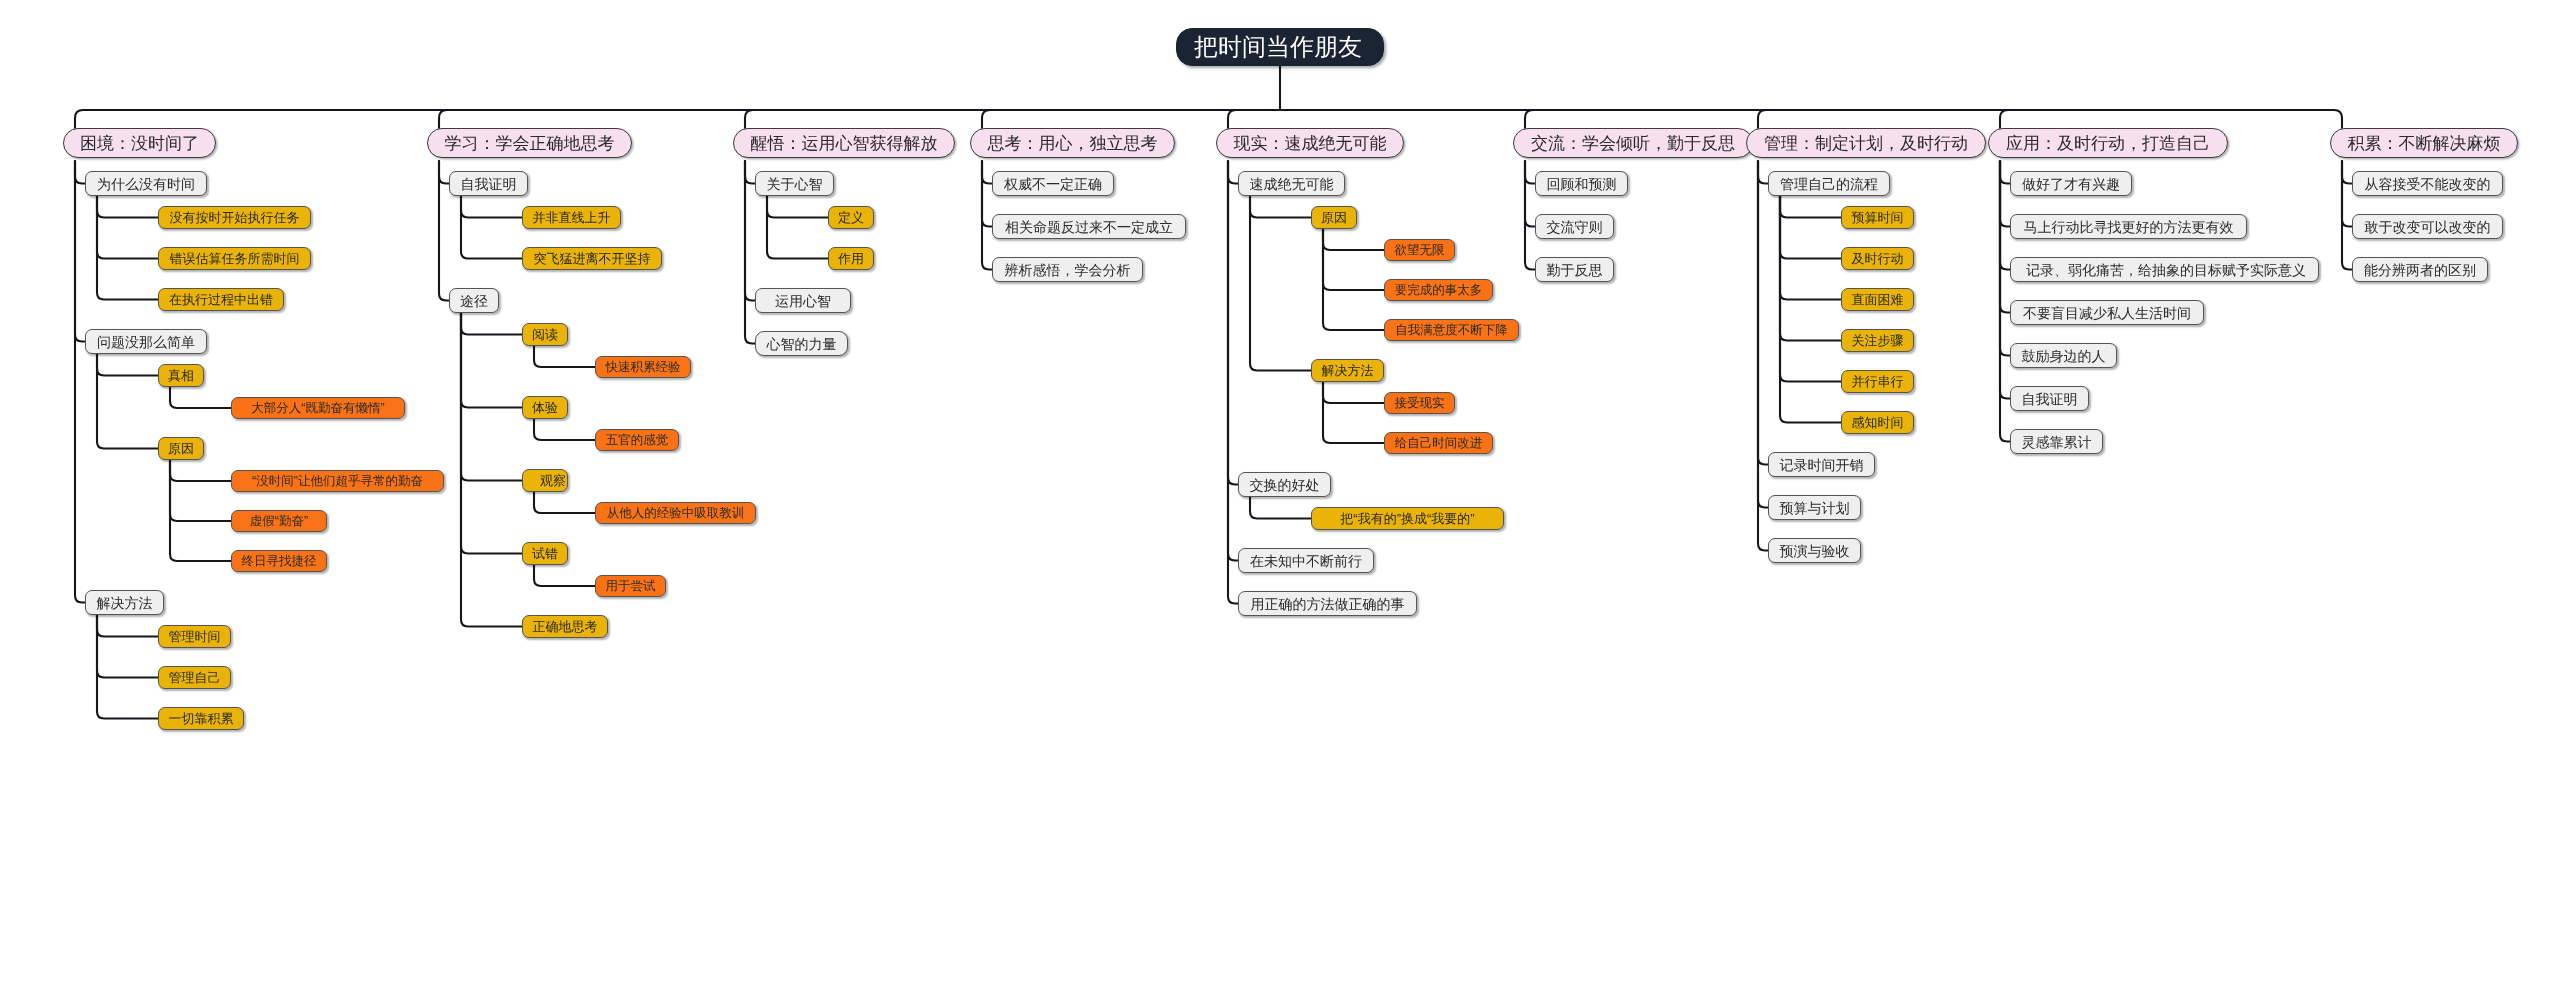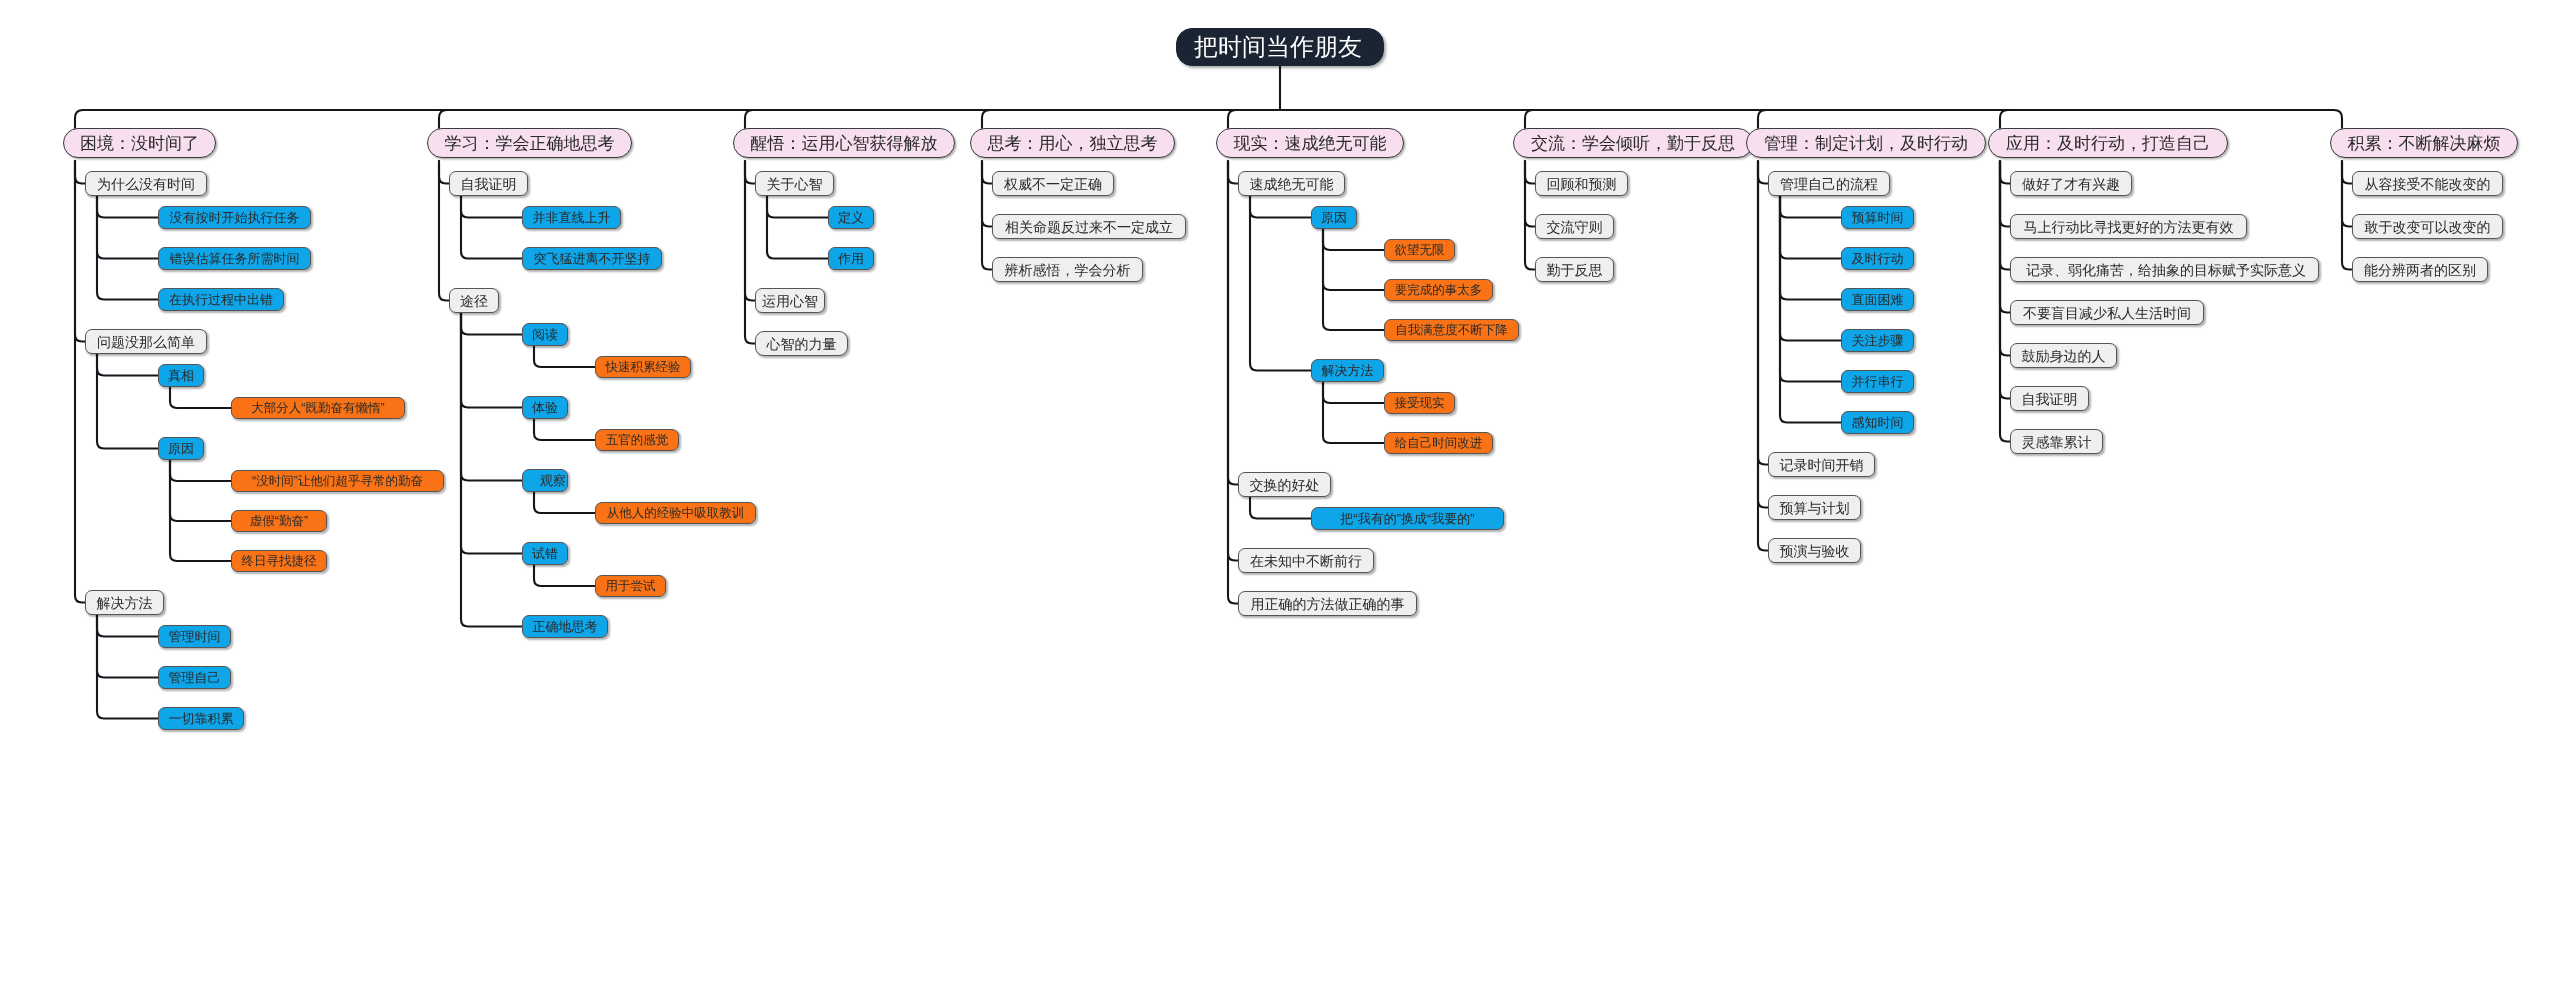--- a/index.html
+++ b/index.html
@@ -17,21 +17,21 @@
           border-radius:16px;font-size:24px;height:38px;padding:0 20px;
           box-shadow:2px 2px 3px rgba(0,0,0,0.35);}
 
   
   .n-l1{background:#f7dff0;color:#2a2a2a;border:1.4px solid #3b3b3b;
         border-radius:15px;font-size:17px;height:30px;padding:0 14px;}
 
   
   .n-l2{background:#efefef;color:#2a2a2a;border:1.2px solid #555555;
         border-radius:7px;font-size:14px;height:25px;padding:0 9px;}
-  .n-l3{background:#0ea5e9;color:#2a2a2a;border:1.2px solid #555555;
+  .n-l3{background:#eab308;color:#2a2a2a;border:1.2px solid #555555;
         border-radius:7px;font-size:13px;height:23px;padding:0 8px;}
   .n-l4{background:#f97316;color:#2a2a2a;border:1.2px solid #555555;
         border-radius:7px;font-size:12.5px;height:22px;padding:0 8px;}
 </style>
 </head>
 <body>
 
 <div id="canvas">
   <svg id="links">
       <path d="M 97 196 L 97 210.5 Q 97 217.5 104 217.5 L 158 217.5" fill="none" stroke="#15171c" stroke-width="2.1" stroke-linecap="round"></path>
@@ -210,21 +210,21 @@
     </div>
     <div class="node n-l2" style="left: 755px; top: 171px; width: 79px;">
       <span>关于心智</span>
     </div>
     <div class="node n-l3" style="left: 828px; top: 206px; width: 46px;">
       <span>定义</span>
     </div>
     <div class="node n-l3" style="left: 828px; top: 247px; width: 46px;">
       <span>作用</span>
     </div>
-    <div class="node n-l2" style="left: 755px; top: 288px; width: 70px;">
+    <div class="node n-l2" style="left: 755px; top: 288px; width: 96px;">
       <span>运用心智</span>
     </div>
     <div class="node n-l2" style="left: 755px; top: 331px; width: 93px; border-radius: 9px;">
       <span>心智的力量</span>
     </div>
     <div class="node n-l1" style="left: 970px; top: 128px; width: 205px;">
       <span>思考：用心，独立思考</span>
     </div>
     <div class="node n-l2" style="left: 992px; top: 171px; width: 122px;">
       <span>权威不一定正确</span>

